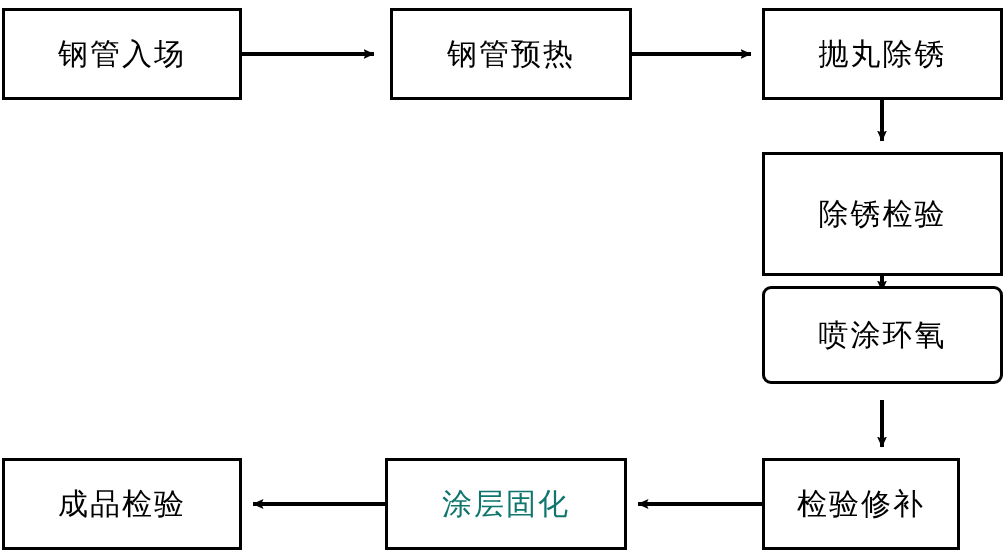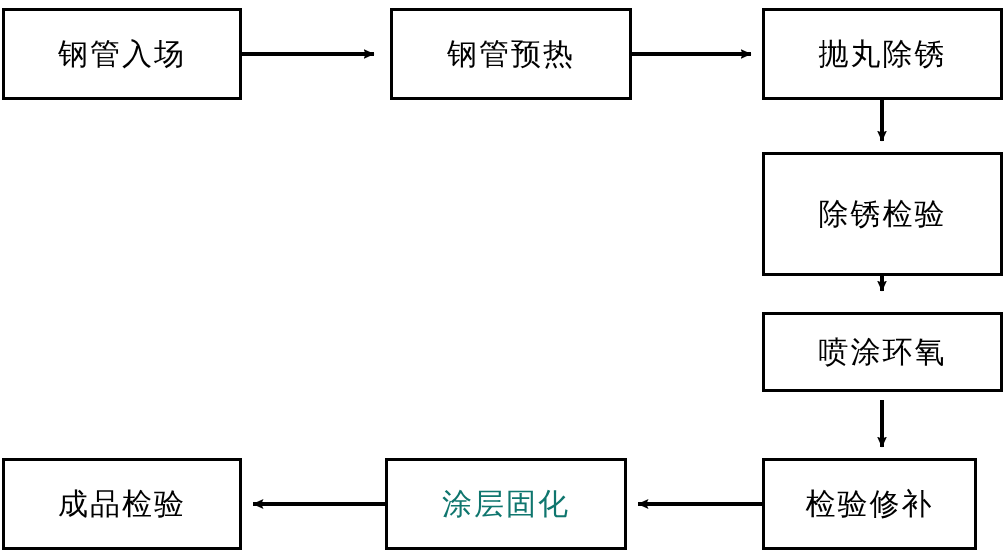--- a/index.html
+++ b/index.html
@@ -79,24 +79,24 @@
       </div>
       <div class="node" style="left: 390px; top: 8px; width: 242px; height: 92px; border-width: 3px; border-color: rgb(0, 0, 0); background: rgb(255, 255, 255);">
         <span class="node-label" style="color: rgb(0, 0, 0);">钢管预热</span>
       </div>
       <div class="node" style="left: 762px; top: 8px; width: 241px; height: 92px; border-width: 3px; border-color: rgb(0, 0, 0); background: rgb(255, 255, 255);">
         <span class="node-label" style="color: rgb(0, 0, 0);">抛丸除锈</span>
       </div>
       <div class="node" style="left: 762px; top: 152px; width: 241px; height: 124px; border-width: 3px; border-color: rgb(0, 0, 0); background: rgb(255, 255, 255);">
         <span class="node-label" style="color: rgb(0, 0, 0);">除锈检验</span>
       </div>
-      <div class="node" style="left: 762px; top: 312px; width: 241px; height: 80px; border-width: 3px; border-color: rgb(0, 0, 0); background: rgb(255, 255, 255);">
+      <div class="node" style="left: 762px; top: 286px; width: 241px; height: 98px; border-width: 3px; border-color: rgb(0, 0, 0); background: rgb(255, 255, 255); border-radius: 9px;">
         <span class="node-label" style="color: rgb(0, 0, 0);">喷涂环氧</span>
       </div>
-      <div class="node" style="left: 762px; top: 458px; width: 215px; height: 92px; border-width: 3px; border-color: rgb(0, 0, 0); background: rgb(255, 255, 255);">
+      <div class="node" style="left: 762px; top: 458px; width: 198px; height: 92px; border-width: 3px; border-color: rgb(0, 0, 0); background: rgb(255, 255, 255);">
         <span class="node-label" style="color: rgb(0, 0, 0);">检验修补</span>
       </div>
       <div class="node" style="left: 385px; top: 458px; width: 242px; height: 92px; border-width: 3px; border-color: rgb(0, 0, 0); background: rgb(255, 255, 255);">
         <span class="node-label" style="color: #0f766e;">涂层固化</span>
       </div>
       <div class="node" style="left: 2px; top: 458px; width: 240px; height: 92px; border-width: 3px; border-color: rgb(0, 0, 0); background: rgb(255, 255, 255);">
         <span class="node-label" style="color: rgb(0, 0, 0);">成品检验</span>
       </div>
     </div>
 

